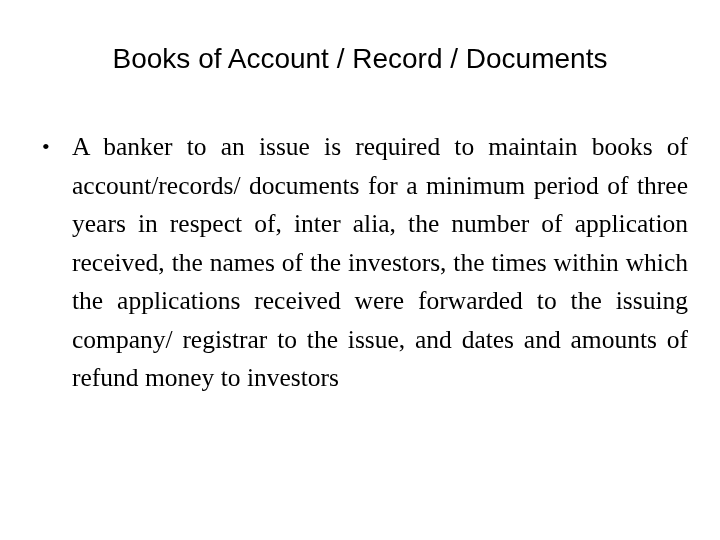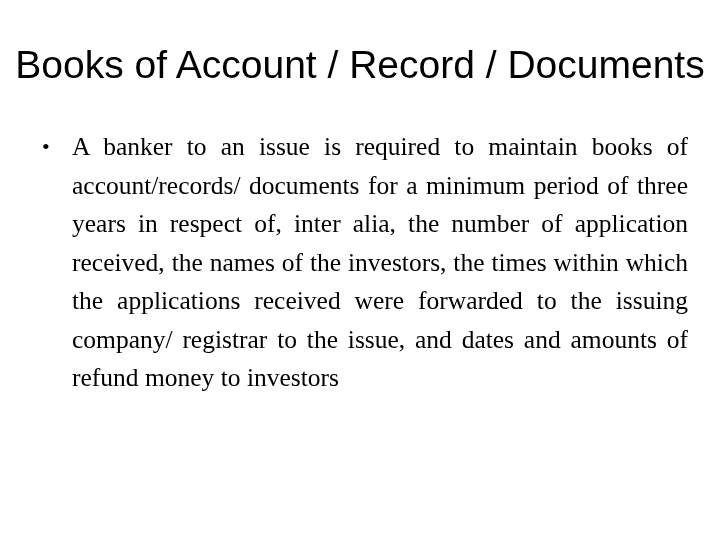--- a/index.html
+++ b/index.html
@@ -19,21 +19,21 @@
     height: 540px;
     box-sizing: border-box;
   }
   .slide-title {
     position: absolute;
     left: 0;
     top: 44px;
     width: 720px;
     text-align: center;
     font-family: "Liberation Sans", sans-serif;
-    font-size: 39px;
+    font-size: 28px;
     font-weight: normal;
     color: #000000;
     letter-spacing: 0px;
     line-height: 1.1;
   }
   .body-block {
     position: absolute;
     left: 32px;
     top: 128px;
     width: 656px;

